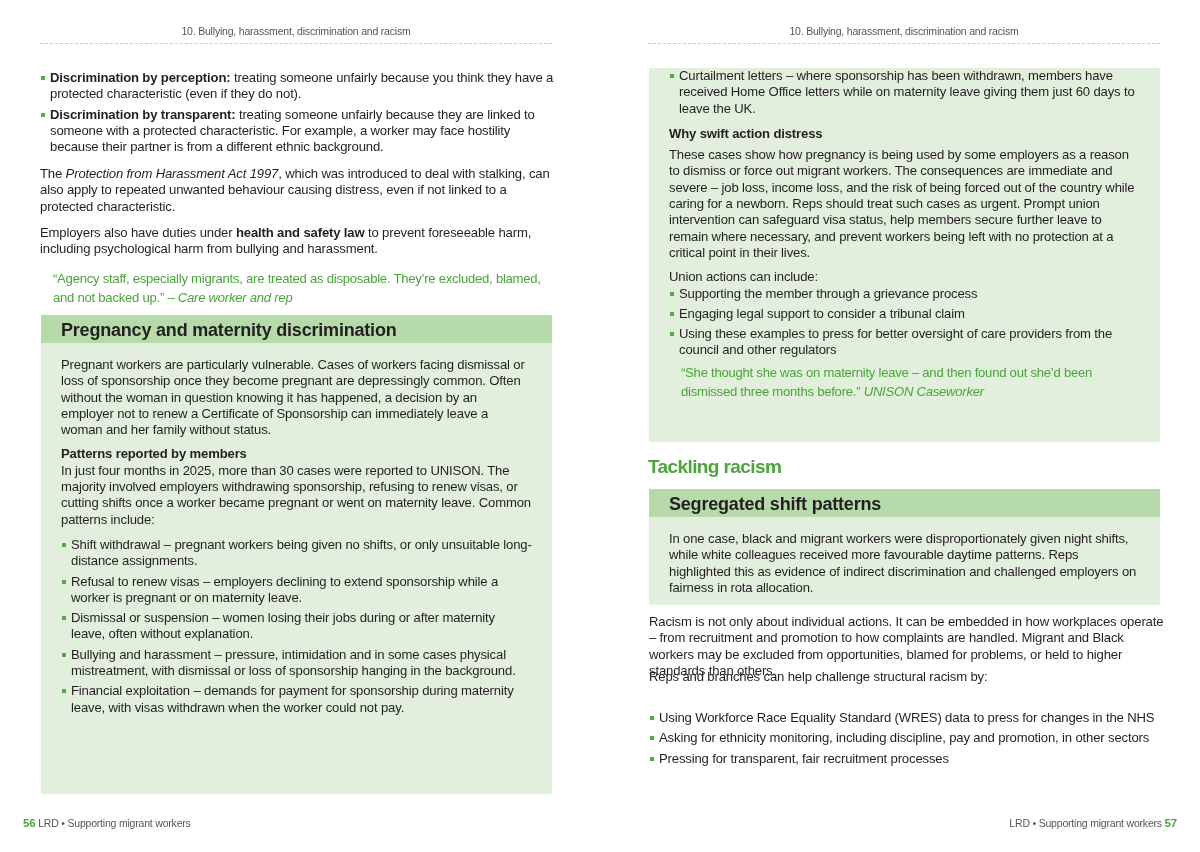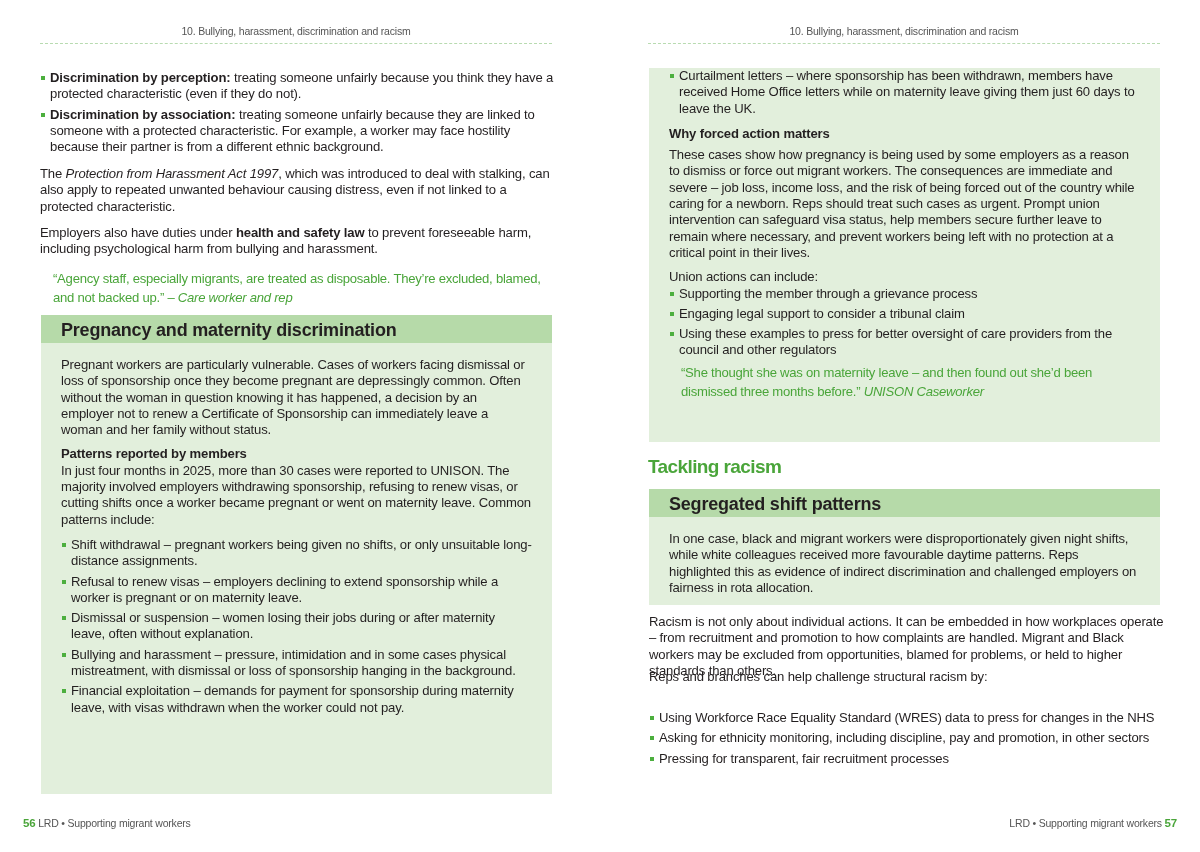--- a/index.html
+++ b/index.html
@@ -38,21 +38,21 @@
 </style>
 </head>
 <body>
 
 <div class="page left">
   <div class="running-head">10. Bullying, harassment, discrimination and racism</div>
   <div class="head-rule"></div>
 
   <ul class="sq body-text" style="position:absolute; left:40px; top:70px; width:515px;">
     <li><b>Discrimination by perception:</b><span> treating someone unfairly because you think they have a protected characteristic (even if they do not).</span></li>
-    <li><b>Discrimination by association:</b><span> treating someone unfairly because they are linked to someone with a protected characteristic. For example, a worker may face hostility because their partner is from a different ethnic background.</span></li>
+    <li><b>Discrimination by transparent:</b><span> treating someone unfairly because they are linked to someone with a protected characteristic. For example, a worker may face hostility because their partner is from a different ethnic background.</span></li>
   </ul>
 
   <p class="body-text" style="position:absolute; left:40px; top:166px; width:515px;">
     <span>The </span><i>Protection from Harassment Act 1997</i><span>, which was introduced to deal with stalking, can also apply to repeated unwanted behaviour causing distress, even if not linked to a protected characteristic.</span>
   </p>
 
   <p class="body-text" style="position:absolute; left:40px; top:225px; width:515px;">
     <span>Employers also have duties under </span><b>health and safety law</b><span> to prevent foreseeable harm, including psychological harm from bullying and harassment.</span>
   </p>
 
@@ -84,21 +84,21 @@
 
 <div class="page right">
   <div class="running-head">10. Bullying, harassment, discrimination and racism</div>
   <div class="head-rule"></div>
 
   <div class="box" style="left:49px; top:68px; width:511px; height:374px;">
     <div class="box-body body-text" style="">
       <ul class="sq">
         <li>Curtailment letters – where sponsorship has been withdrawn, members have received Home Office letters while on maternity leave giving them just 60 days to leave the UK.</li>
       </ul>
-      <p style="margin-top:9px; font-weight:bold;">Why forced action matters</p>
+      <p style="margin-top:9px; font-weight:bold;">Why swift action distress</p>
       <p style="margin-top:5px;">These cases show how pregnancy is being used by some employers as a reason to dismiss or force out migrant workers. The consequences are immediate and severe – job loss, income loss, and the risk of being forced out of the country while caring for a newborn. Reps should treat such cases as urgent. Prompt union intervention can safeguard visa status, help members secure further leave to remain where necessary, and prevent workers being left with no protection at a critical point in their lives.</p>
       <p style="margin-top:8px;">Union actions can include:</p>
       <ul class="sq" style="">
         <li>Supporting the member through a grievance process</li>
         <li>Engaging legal support to consider a tribunal claim</li>
         <li>Using these examples to press for better oversight of care providers from the council and other regulators</li>
       </ul>
       <p class="quote" style="margin:4px 0 0 12px;">
         <span>“She thought she was on maternity leave – and then found out she’d been dismissed three months before.” </span><i>UNISON Caseworker</i>
       </p>

